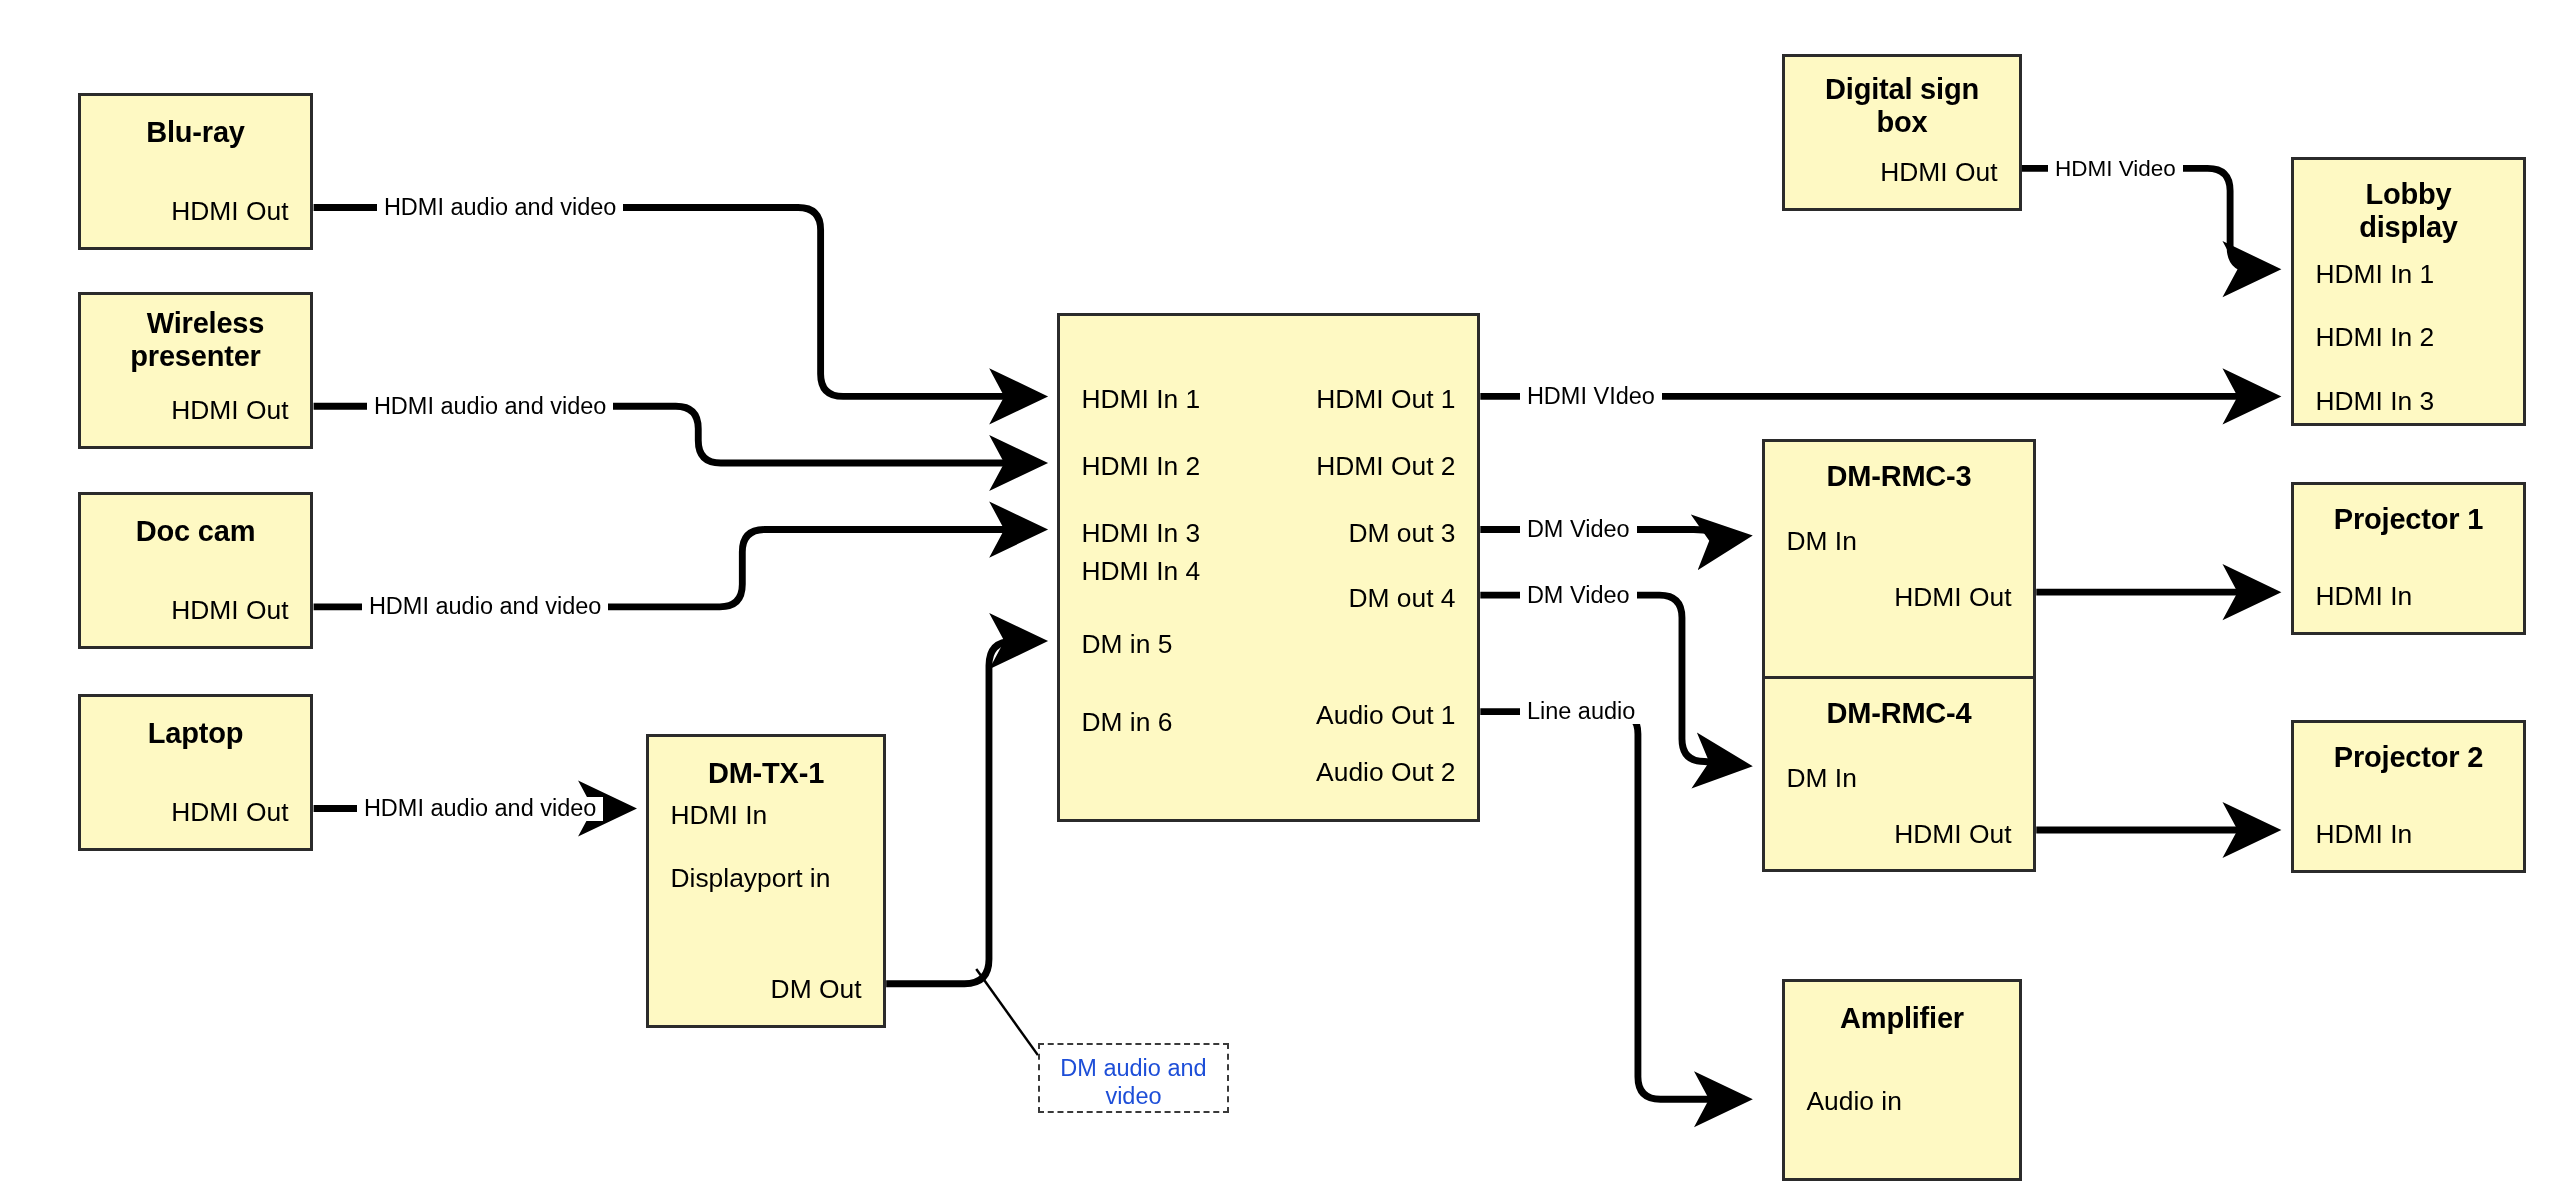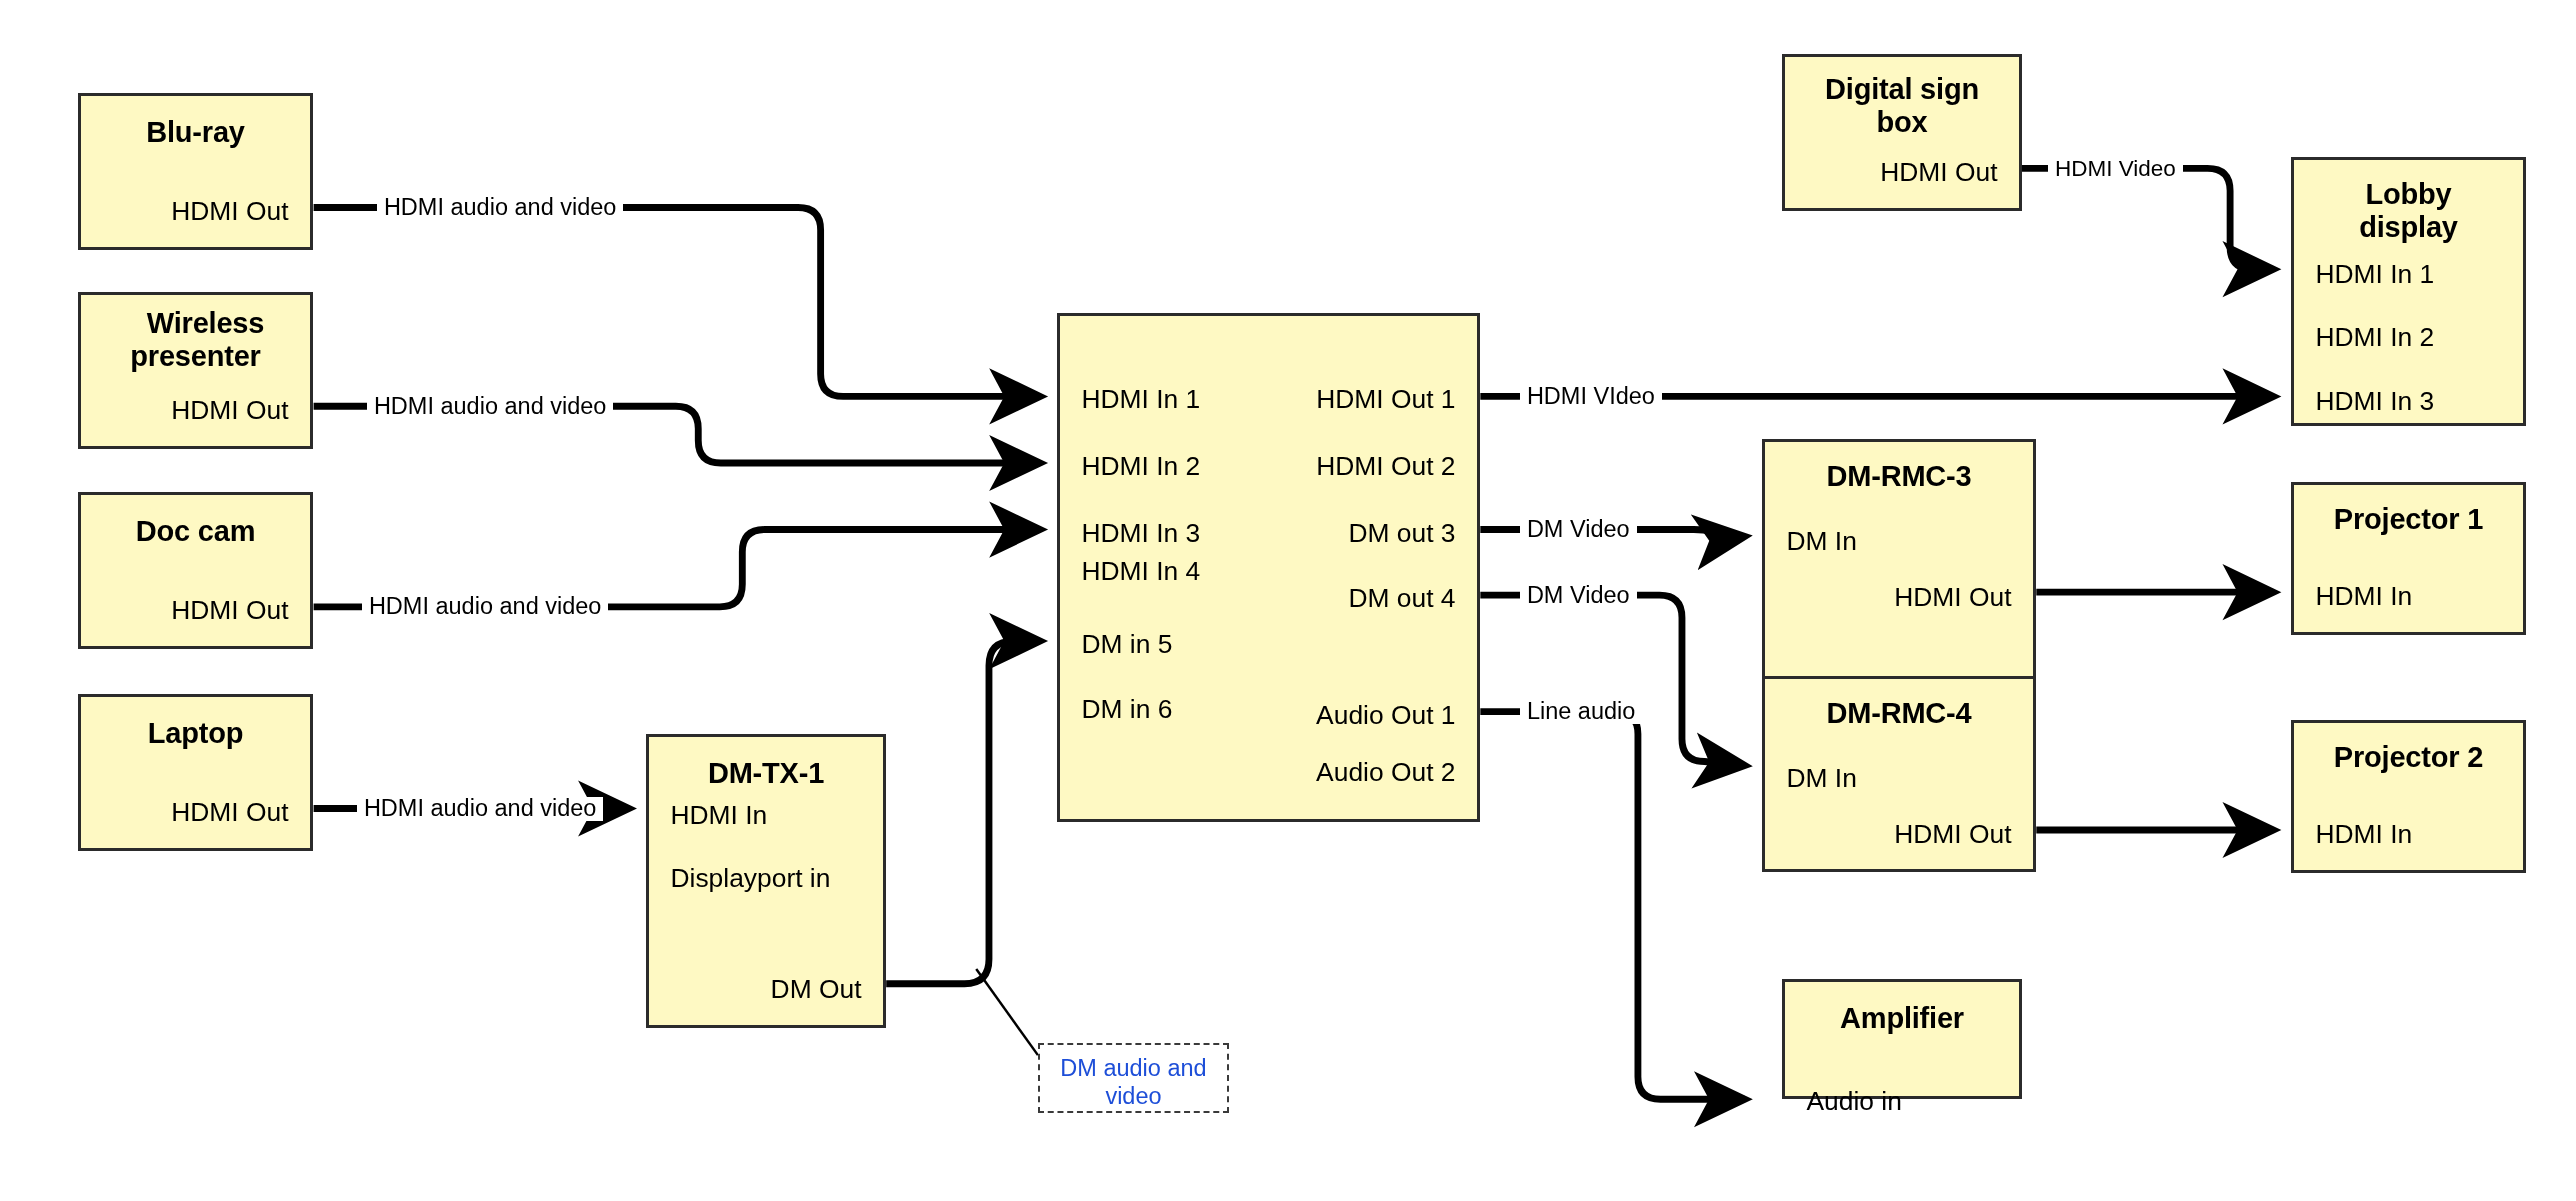--- a/index.html
+++ b/index.html
@@ -183,21 +183,21 @@
     <div class="port right" style="top:239px;">DM Out</div>
   </div>
 
   <div class="box" style="left:1057px; top:313px; width:423px; height:509px;">
 
     <div class="port left" style="top:70px;">HDMI In 1</div>
     <div class="port left" style="top:137px;">HDMI In 2</div>
     <div class="port left" style="top:204px;">HDMI In 3</div>
     <div class="port left" style="top:242px;">HDMI In 4</div>
     <div class="port left" style="top:315px;">DM in 5</div>
-    <div class="port left" style="top:380px;">DM in 6</div>
+    <div class="port left" style="top:393px;">DM in 6</div>
 
     <div class="port right" style="top:70px;">HDMI Out 1</div>
     <div class="port right" style="top:137px;">HDMI Out 2</div>
     <div class="port right" style="top:204px;">DM out 3</div>
     <div class="port right" style="top:269px;">DM out 4</div>
     <div class="port right" style="top:386px;">Audio Out 1</div>
     <div class="port right" style="top:443px;">Audio Out 2</div>
   </div>
 
   <div class="box" style="left:1782px; top:54px; width:240px; height:157px;">
@@ -229,21 +229,21 @@
   <div class="box" style="left:2291px; top:482px; width:235px; height:153px;">
     <div class="title" style="top:17.6px;">Projector 1</div>
     <div class="port left" style="top:98px;">HDMI In</div>
   </div>
 
   <div class="box" style="left:2291px; top:720px; width:235px; height:153px;">
     <div class="title" style="top:17.6px;">Projector 2</div>
     <div class="port left" style="top:98px;">HDMI In</div>
   </div>
 
-  <div class="box" style="left:1782px; top:979px; width:240px; height:120px;text-decoration:underline;">
+  <div class="box" style="left:1782px; top:979px; width:240px; height:202px;text-decoration:underline;">
     <div class="title" style="top:19.6px;">Amplifier</div>
     <div class="port left" style="top:106px;">Audio in</div>
   </div>
 
   <div class="note" style="left:1038px; top:1043px; width:191px; height:70px;">
     <div>
       <div>DM audio and</div>
       <div>video</div>
     </div>
   </div>

